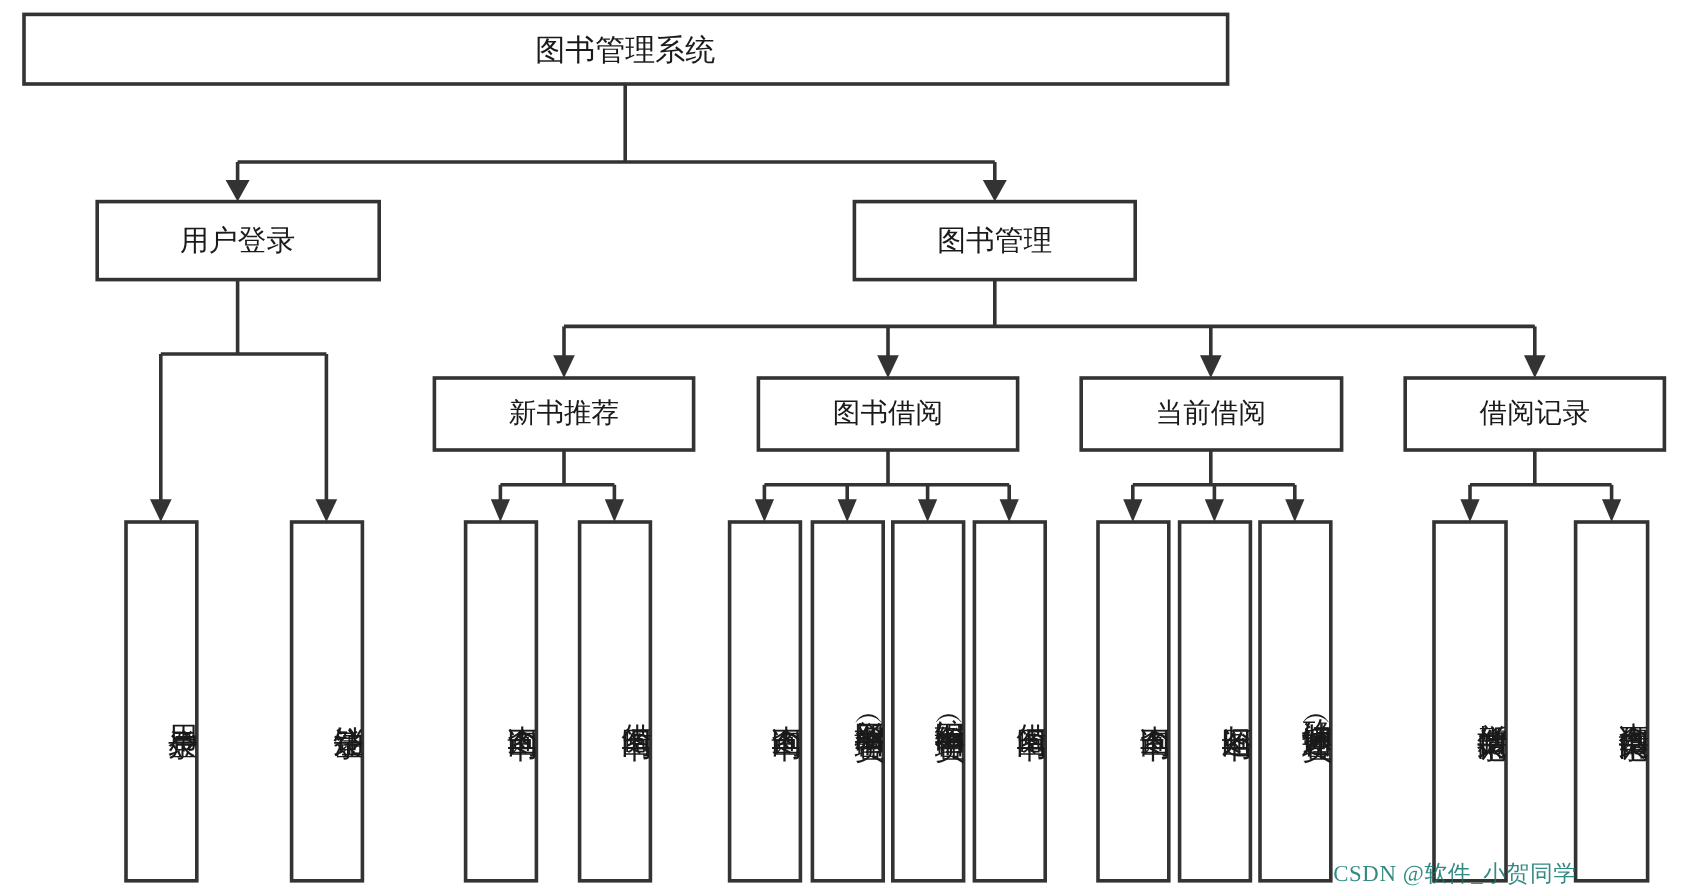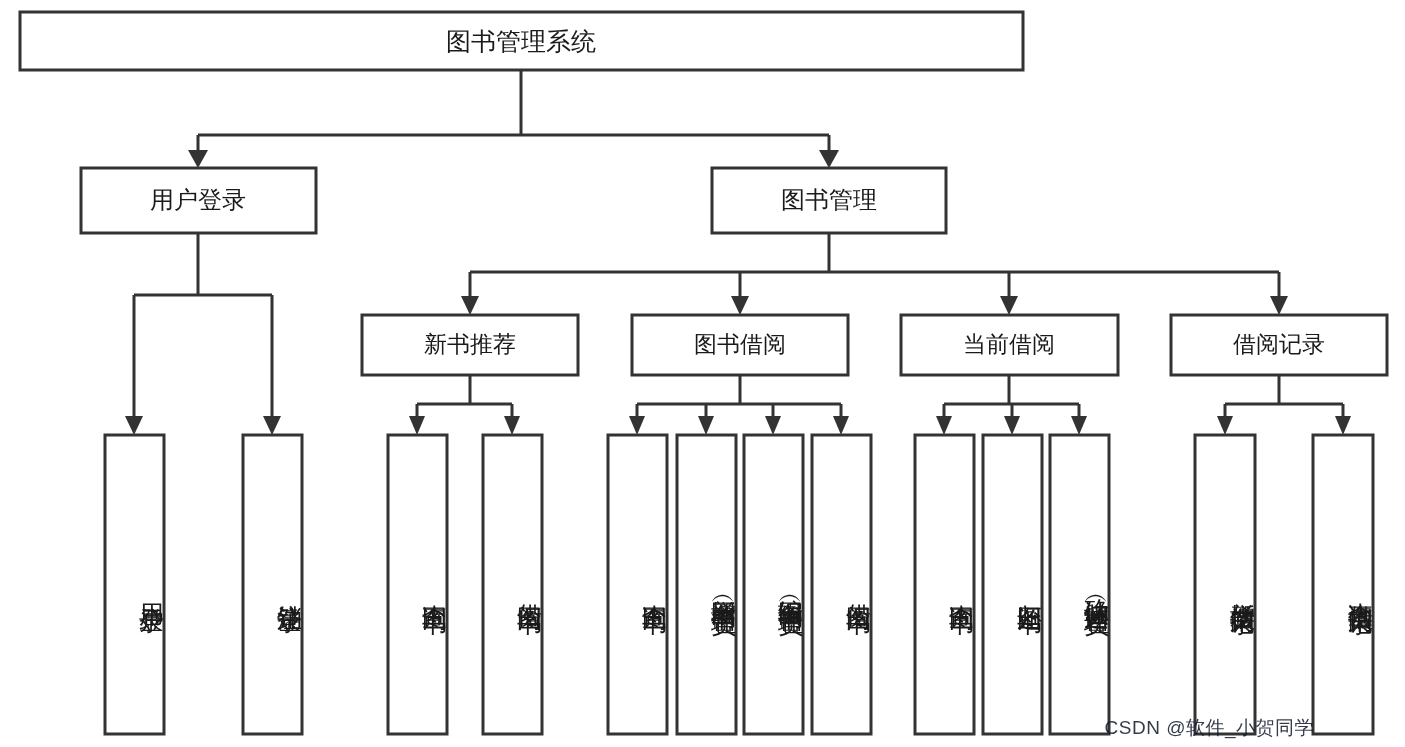--- a/index.html
+++ b/index.html
@@ -65,23 +65,23 @@
     stroke-width: 3;
     fill: none;
   }
   .arrow-head {
     fill: #333333;
   }
   #watermark {
     position: absolute;
     right: 8px;
     bottom: 6px;
-    font-family: Liberation Sans, sans-serif;
+    font-family: Liberation Serif, serif;
     font-size: 19px;
-    color: #0f172a;
+    color: #0f766e;
     opacity: 0.85;
     letter-spacing: 0.5px;
     user-select: none;
     white-space: nowrap;
   }
 </style>
 </head>
 <body>
 
 <div id="diagram-root">

